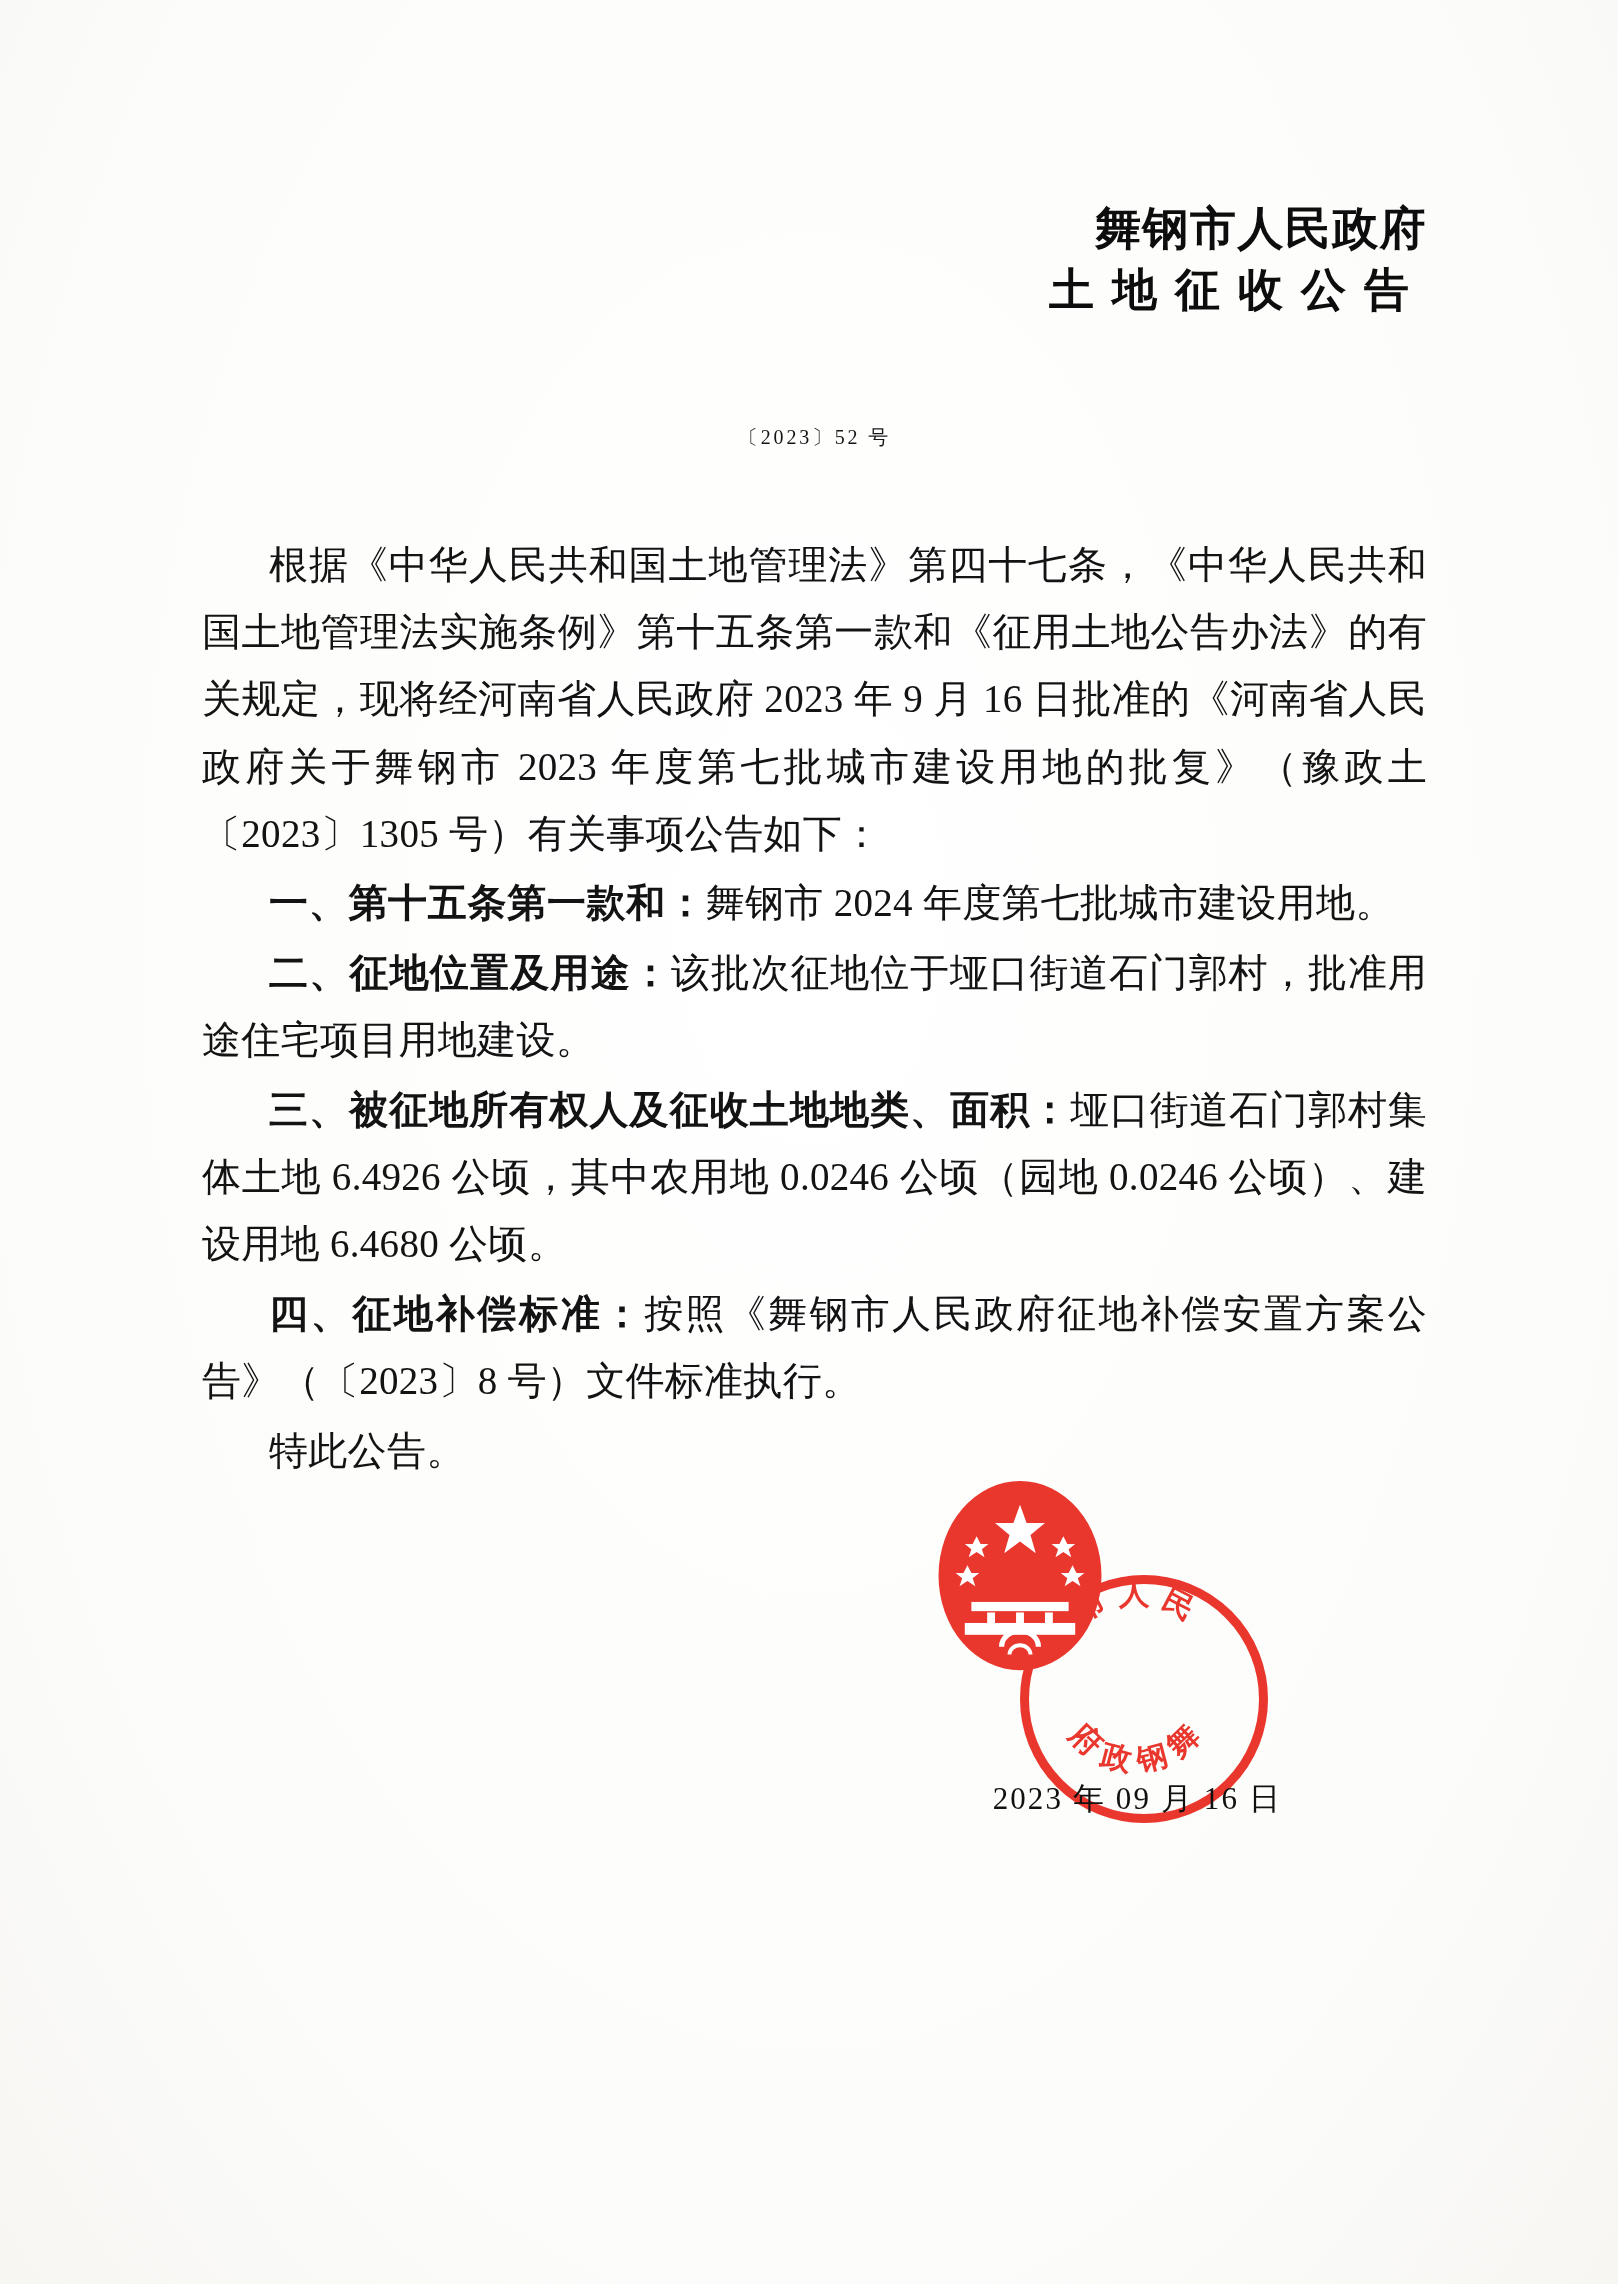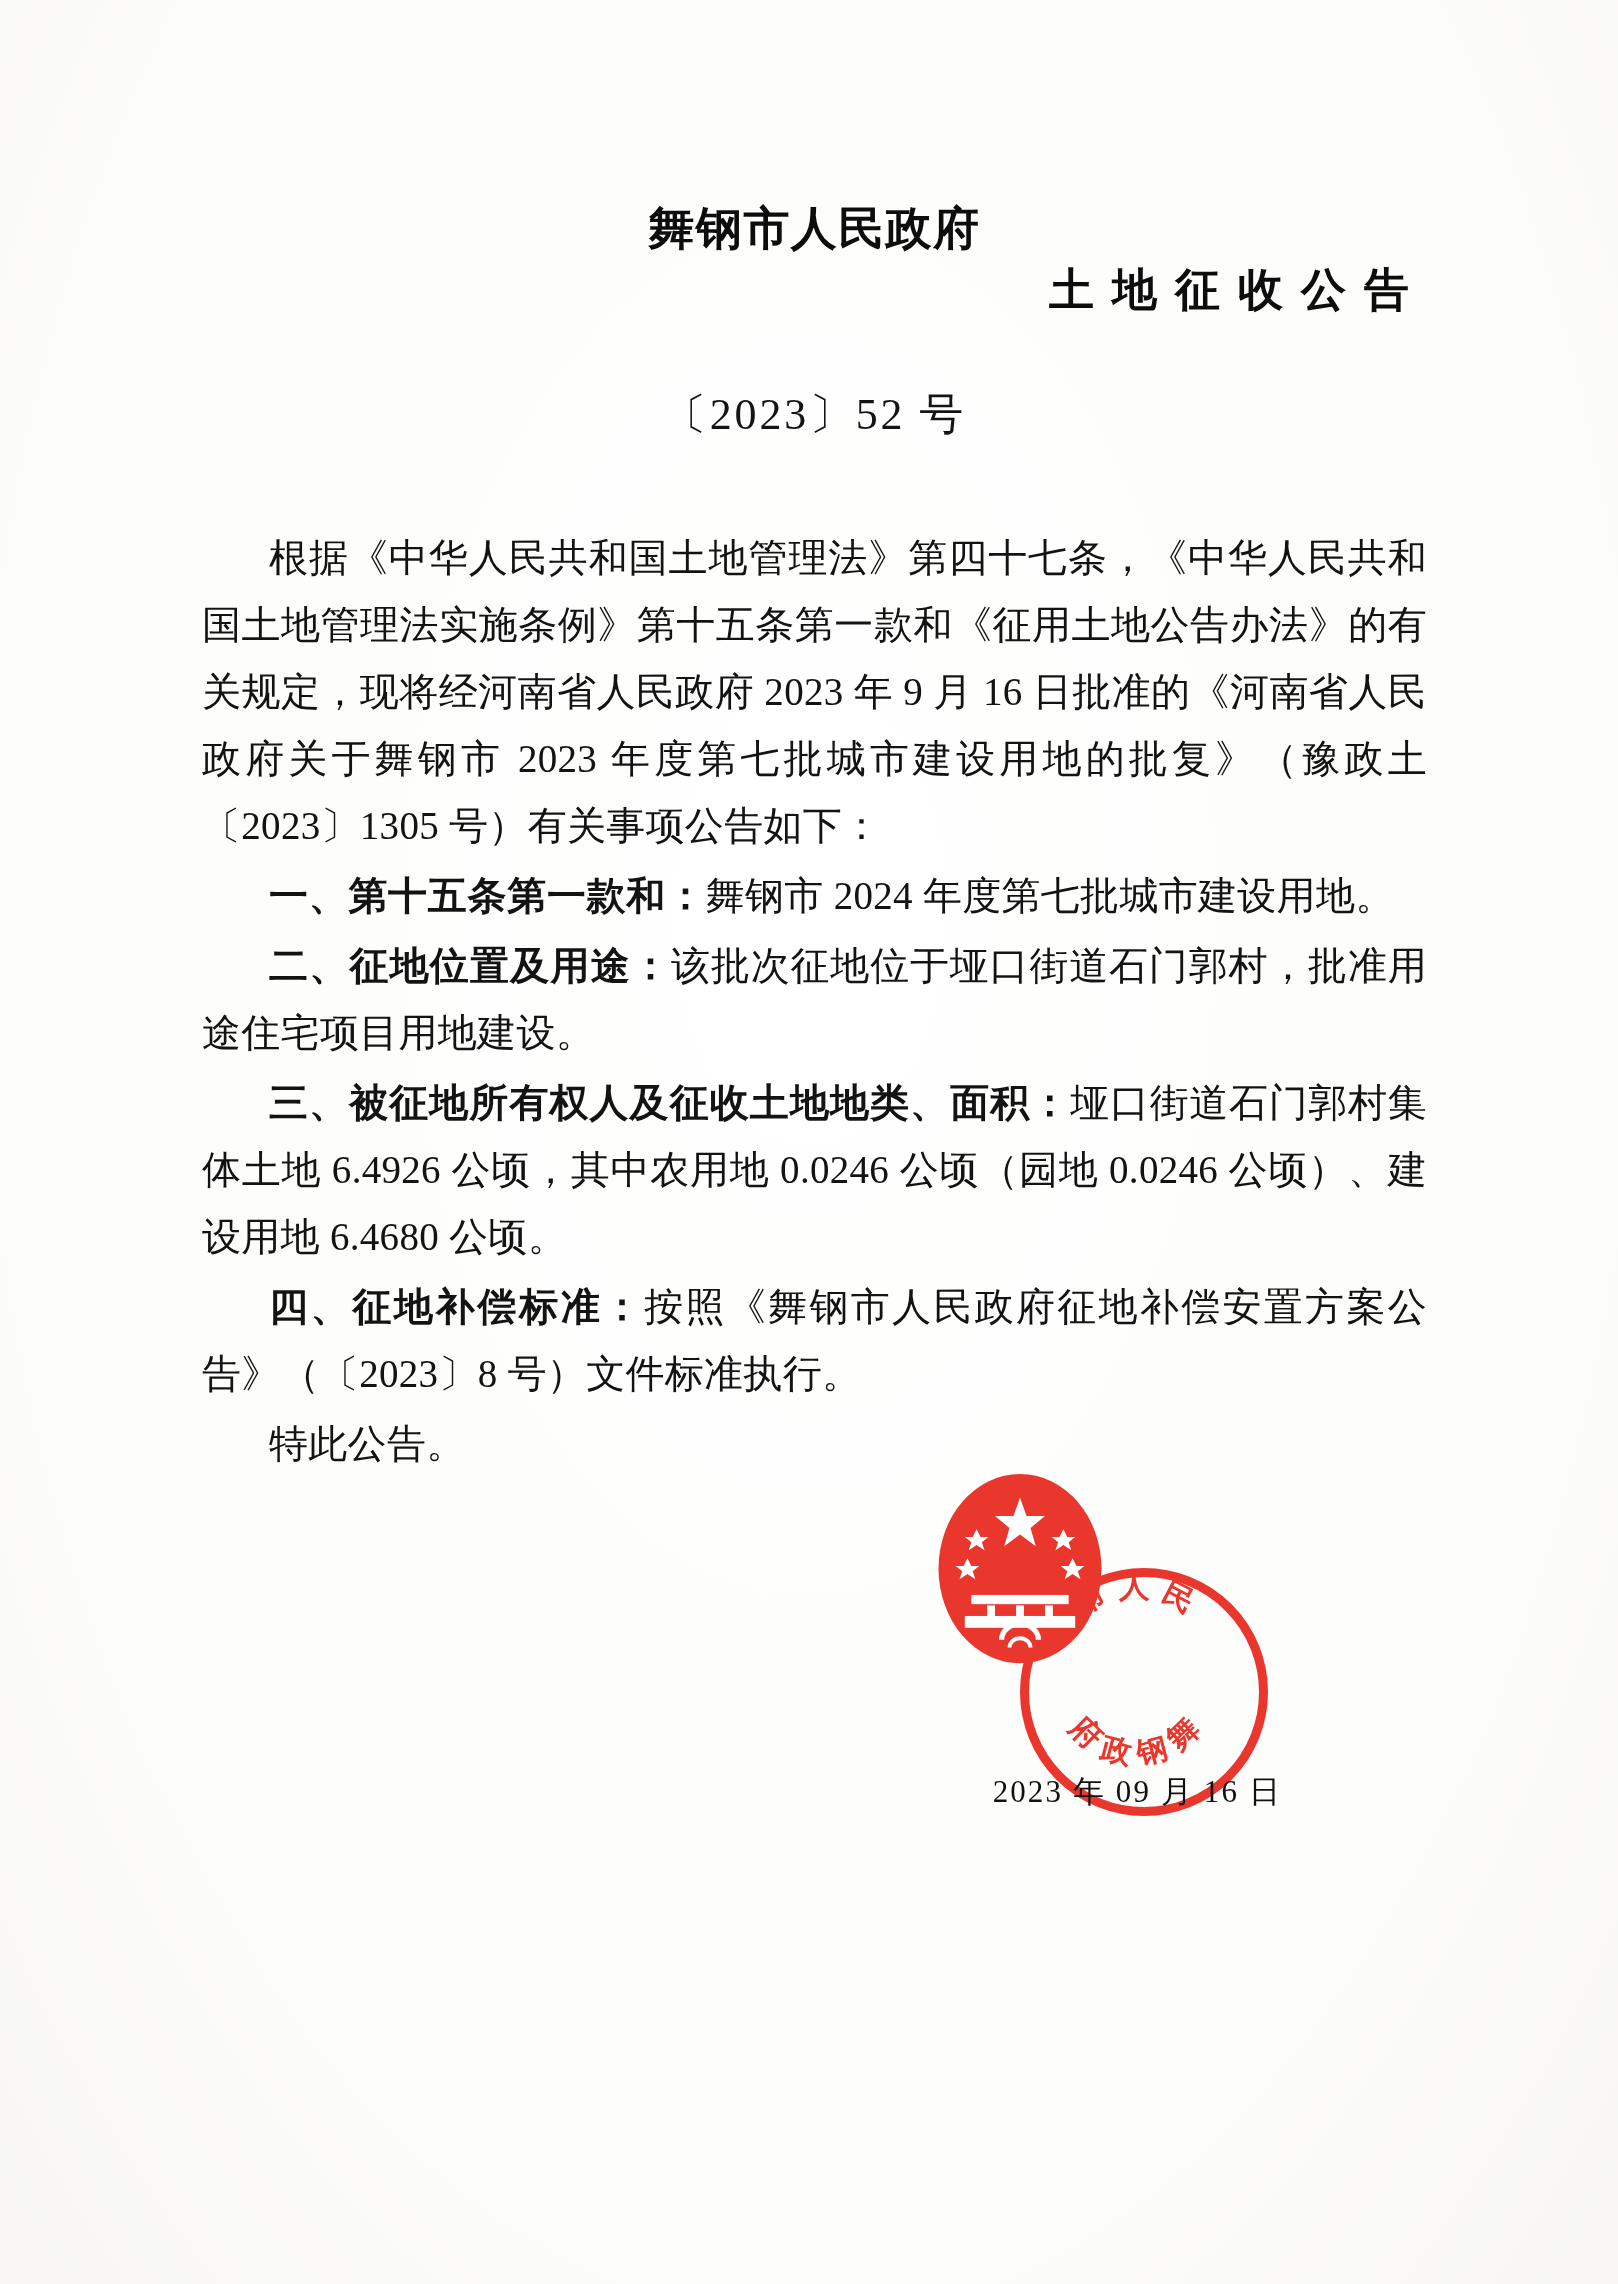--- a/index.html
+++ b/index.html
@@ -28,21 +28,21 @@
   }
   .content {
     position: absolute;
     left: 202px;
     top: 202px;
     width: 1225px;
   }
 
   
   .doc-title-1 {
-    text-align: center;
+    text-align: right;
     font-family: "Liberation Serif", "DejaVu Serif", serif;
     font-weight: bold;
     font-size: 46px;
     line-height: 1.18;
     letter-spacing: 1.4px;
     color: #0d0d0d;
     margin: 0 0 7px 0;
   }
   .doc-title-2 {
     text-align: right;
@@ -50,24 +50,24 @@
     font-weight: bold;
     font-size: 45px;
     line-height: 1.2;
     letter-spacing: 18px;
     text-indent: 18px;
     color: #0d0d0d;
     margin: 0;
   }
   .doc-number {
     text-align: center;
-    font-size: 44px;
+    font-size: 20px;
     line-height: 1.2;
     letter-spacing: 2.8px;
-    margin: 72px 0 0 0;
+    margin: 108px 0 0 0;
     color: #141414;
   }
 
   
   .body-block {
     margin-top: 82px;
   }
   .para {
     font-size: 39px;
     line-height: 1.72;

